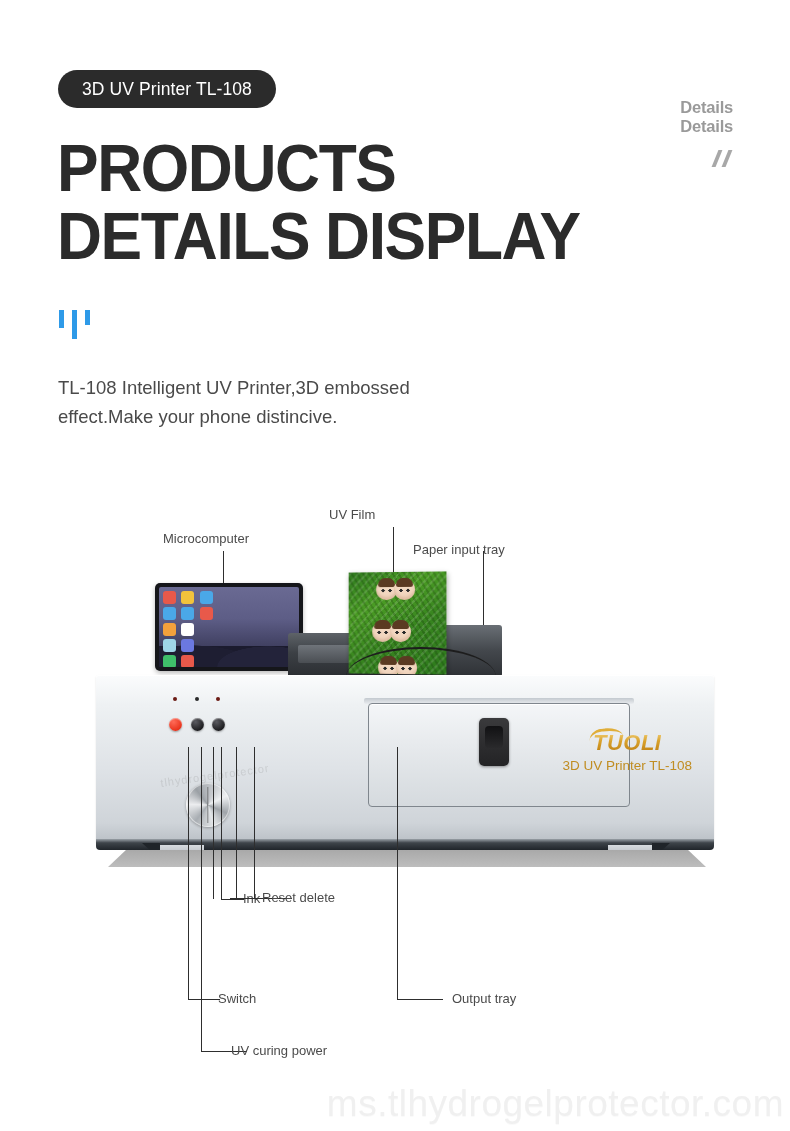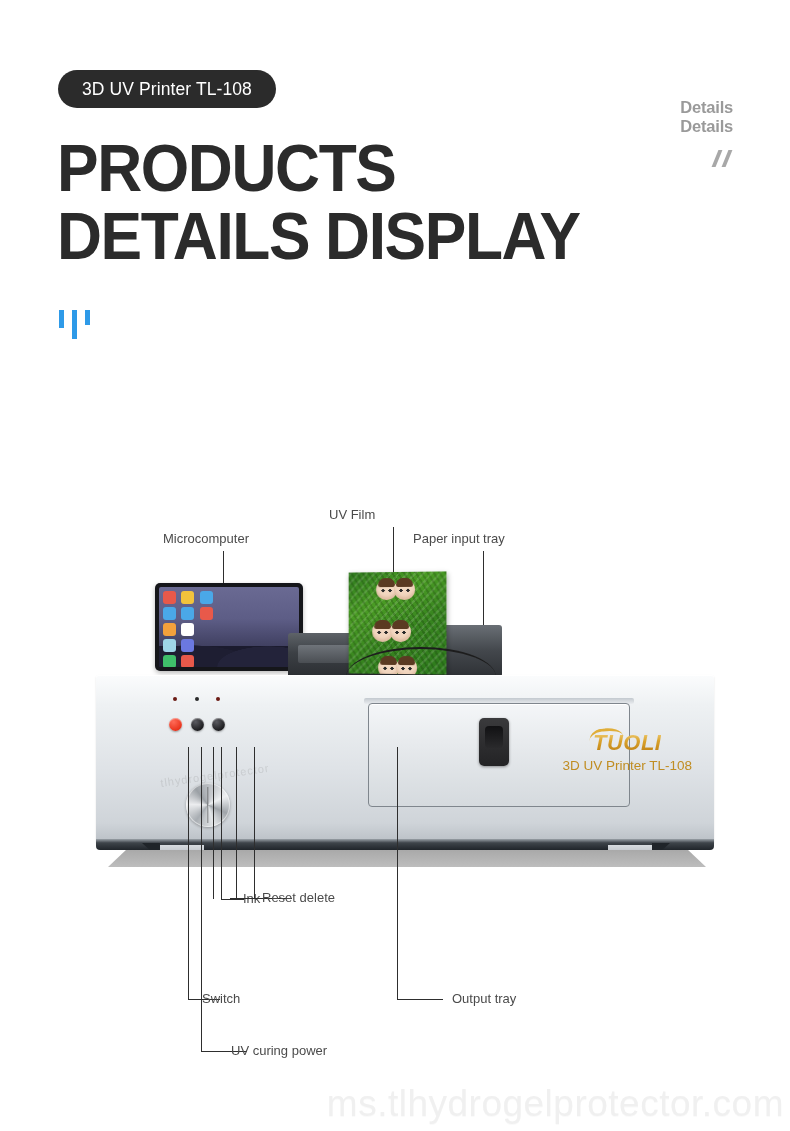--- a/index.html
+++ b/index.html
@@ -267,30 +267,34 @@
     <span>PRODUCTS</span>
     <span>DETAILS DISPLAY</span>
   </div>
 
   <div class="accent-bars">
     <i></i>
       <i></i>
       <i></i>
   </div>
 
+  <div class="desc">
+    <span>TL-108 Intelligent UV Printer,3D embossed</span>
+    <span>effect.Make your phone distincive.</span>
+  </div>
 
   <div class="stage">
 
     <div class="callout" style="left:163px; top:36px;">Microcomputer</div>
     <div class="lead v" style="left:223px; top:56px; height:32px;"></div>
 
     <div class="callout" style="left:329px; top:12px;">UV Film</div>
     <div class="lead v" style="left:393px; top:32px; height:58px;"></div>
 
-    <div class="callout" style="left:413px; top:36px;">Paper input tray</div>
+    <div class="callout" style="left:413px; top:47px;">Paper input tray</div>
     <div class="lead v" style="left:483px; top:56px; height:78px;"></div>
 
     <div class="tablet">
       <div class="tablet-screen">
         <div class="mountain"></div>
         <div class="apps">
           <b style="background:#e8594a"></b>
             <b style="background:#f3c33c"></b>
             <b style="background:#4aa8e8"></b>
           <b style="background:#4aa8e8"></b>
@@ -364,21 +368,21 @@
     <div class="foot l"></div>
     <div class="foot r"></div>
     <div class="shadow"></div>
 
     <div class="lead v" style="left:201px; top:252px; height:304px;"></div>
     <div class="lead h" style="left:201px; top:556px; width:46px;"></div>
     <div class="callout" style="left:231px; top:548px;">UV curing power</div>
 
     <div class="lead v" style="left:188px; top:252px; height:252px;"></div>
     <div class="lead h" style="left:188px; top:504px; width:32px;"></div>
-    <div class="callout" style="left:202px; top:496px;text-align:center;">Switch</div>
+    <div class="callout" style="left:218px; top:496px;text-align:center;">Switch</div>
 
     <div class="lead v" style="left:221px; top:252px; height:152px;"></div>
     <div class="lead h" style="left:221px; top:404px; width:23px;"></div>
     <div class="callout" style="left:243px; top:396px;">Ink</div>
 
     <div class="lead v" style="left:213px; top:252px; height:152px;"></div>
     <div class="lead v" style="left:213px; top:252px; height:146px;"></div>
     <div class="lead v" style="left:213px; top:252px; height:150px;"></div>
     <div class="lead v" style="left:213px; top:356px; height:46px;"></div>
     <div class="lead h" style="left:213px; top:402px; width:0px;"></div>

